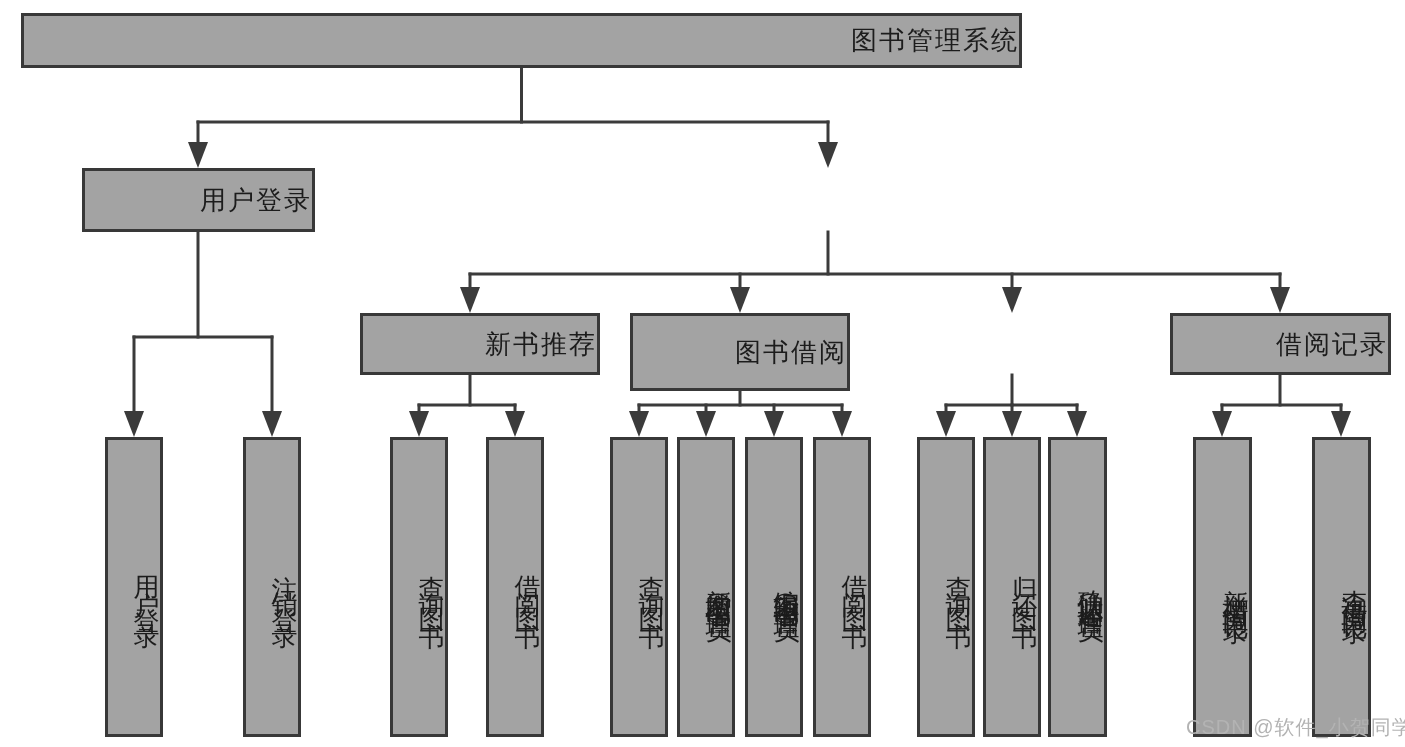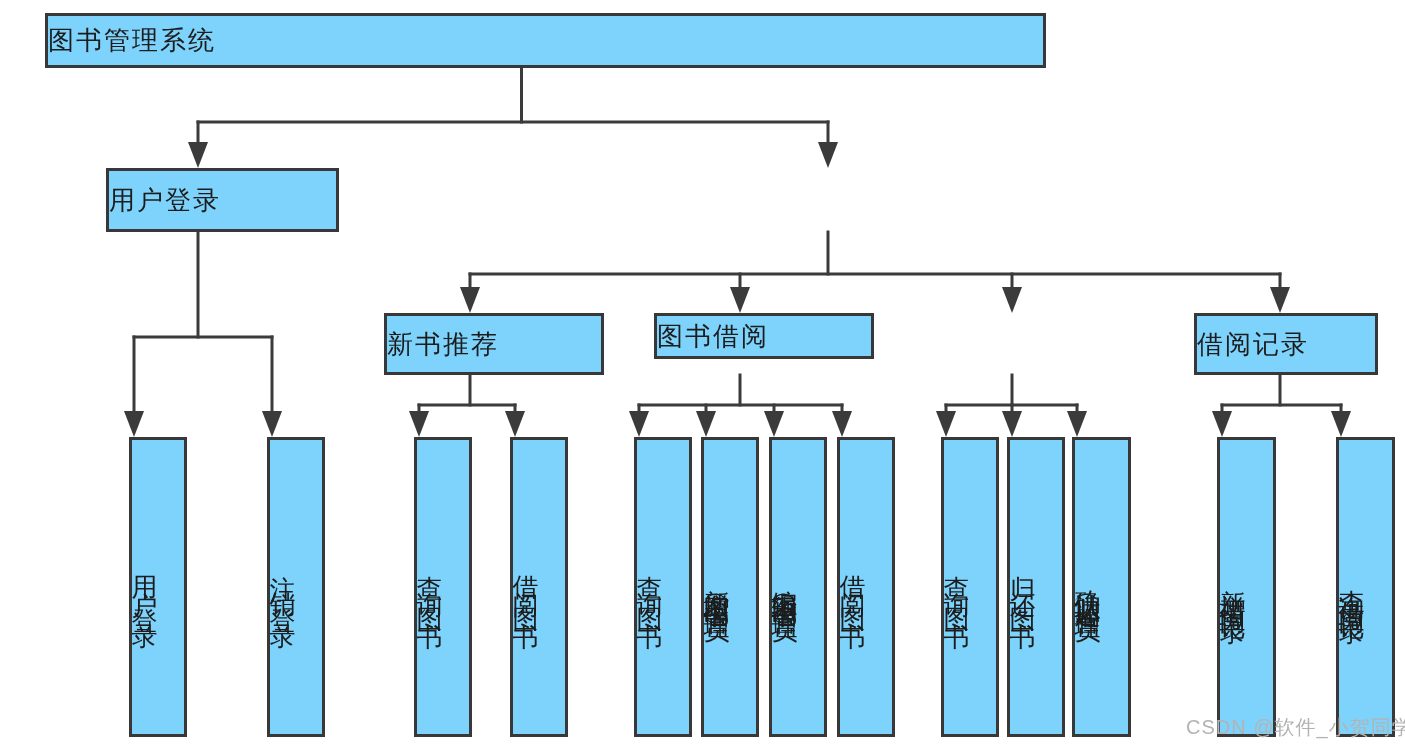--- a/index.html
+++ b/index.html
@@ -17,29 +17,28 @@
   }
   .wires {
     position: absolute;
     left: 0;
     top: 0;
     pointer-events: none;
   }
   .box {
     position: absolute;
     box-sizing: border-box;
-    background: #7dd3fc;
+    background: #a3a3a3;
     border: 3px solid var(--border, #3a3a3a);
     display: flex;
     align-items: center;
-    justify-content: flex-start;
+    justify-content: flex-end;
     color: var(--text, #1a1a1a);
     font-size: 26px;
     z-index: 2;
-    margin-left: 24px;
   }
   .box .hlabel {
     white-space: nowrap;
     letter-spacing: 2px;
   }
   .box .vtext {
     writing-mode: vertical-rl;
     text-orientation: mixed;
     white-space: nowrap;
     line-height: 1;
@@ -116,27 +115,27 @@
     </svg>
 
   <div class="box" style="left:21px; top:13px; width:1001px; height:55px;">
     <span class="hlabel">图书管理系统</span>
   </div>
 
   <div class="box" style="left:82px; top:168px; width:233px; height:64px;">
     <span class="hlabel">用户登录</span>
   </div>
 
-  <div class="box" style="left:360px; top:313px; width:220px; height:62px;">
+  <div class="box" style="left:360px; top:313px; width:240px; height:62px;">
     <span class="hlabel">新书推荐</span>
   </div>
-  <div class="box" style="left:630px; top:313px; width:220px; height:46px;">
+  <div class="box" style="left:630px; top:313px; width:220px; height:78px;">
     <span class="hlabel">图书借阅</span>
   </div>
-  <div class="box" style="left:1170px; top:313px; width:184px; height:62px;">
+  <div class="box" style="left:1170px; top:313px; width:221px; height:62px;">
     <span class="hlabel">借阅记录</span>
   </div>
 
   <div class="box" style="left:105px; top:437px; width:58px; height:300px;">
     <span class="vtext" style="letter-spacing: 16px;">用户登录</span>
   </div>
   <div class="box" style="left:243px; top:437px; width:58px; height:300px;">
     <span class="vtext" style="letter-spacing: 16px;">注销登录</span>
   </div>
 

